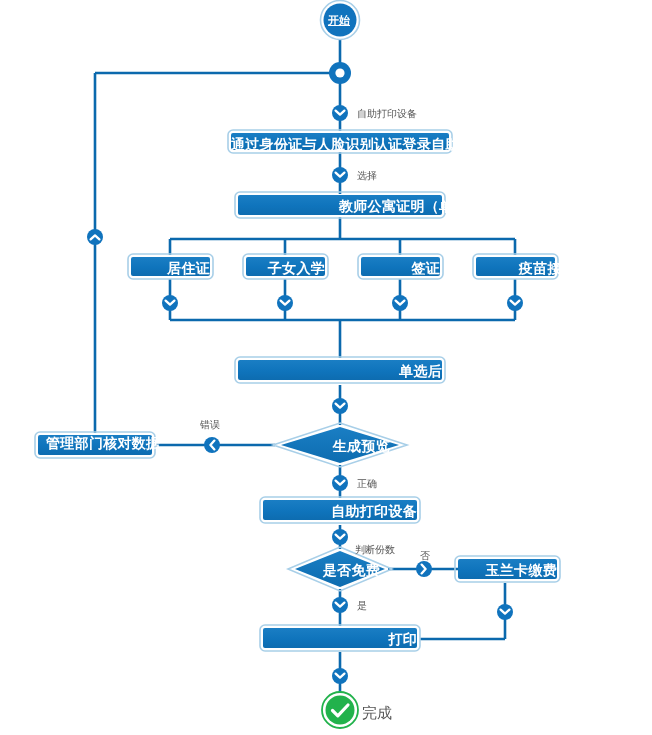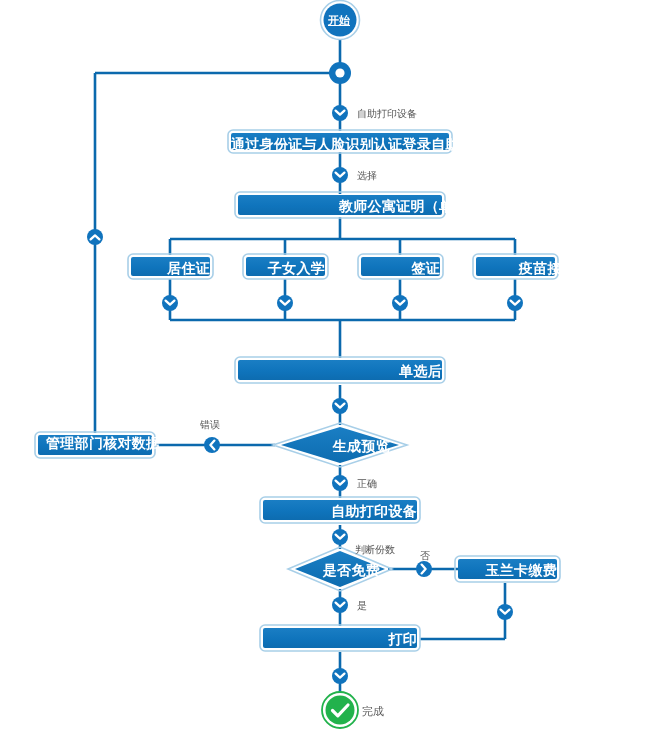--- a/index.html
+++ b/index.html
@@ -33,21 +33,21 @@
     position:absolute;
     color:#ffffff;
     font-size:11px;
     font-weight:bold;
     white-space:nowrap;
     pointer-events:none;
   }
   .end-label{
     position:absolute;
     color:#555555;
-    font-size:11px;
+    font-size:15px;
     white-space:nowrap;
     pointer-events:none;
     font-family:Liberation Mono, monospace;
   }
 </style>
 </head>
 <body>
 
 <svg id="canvas" viewBox="0 0 652 735" xmlns="http://www.w3.org/2000/svg">
   <defs>

